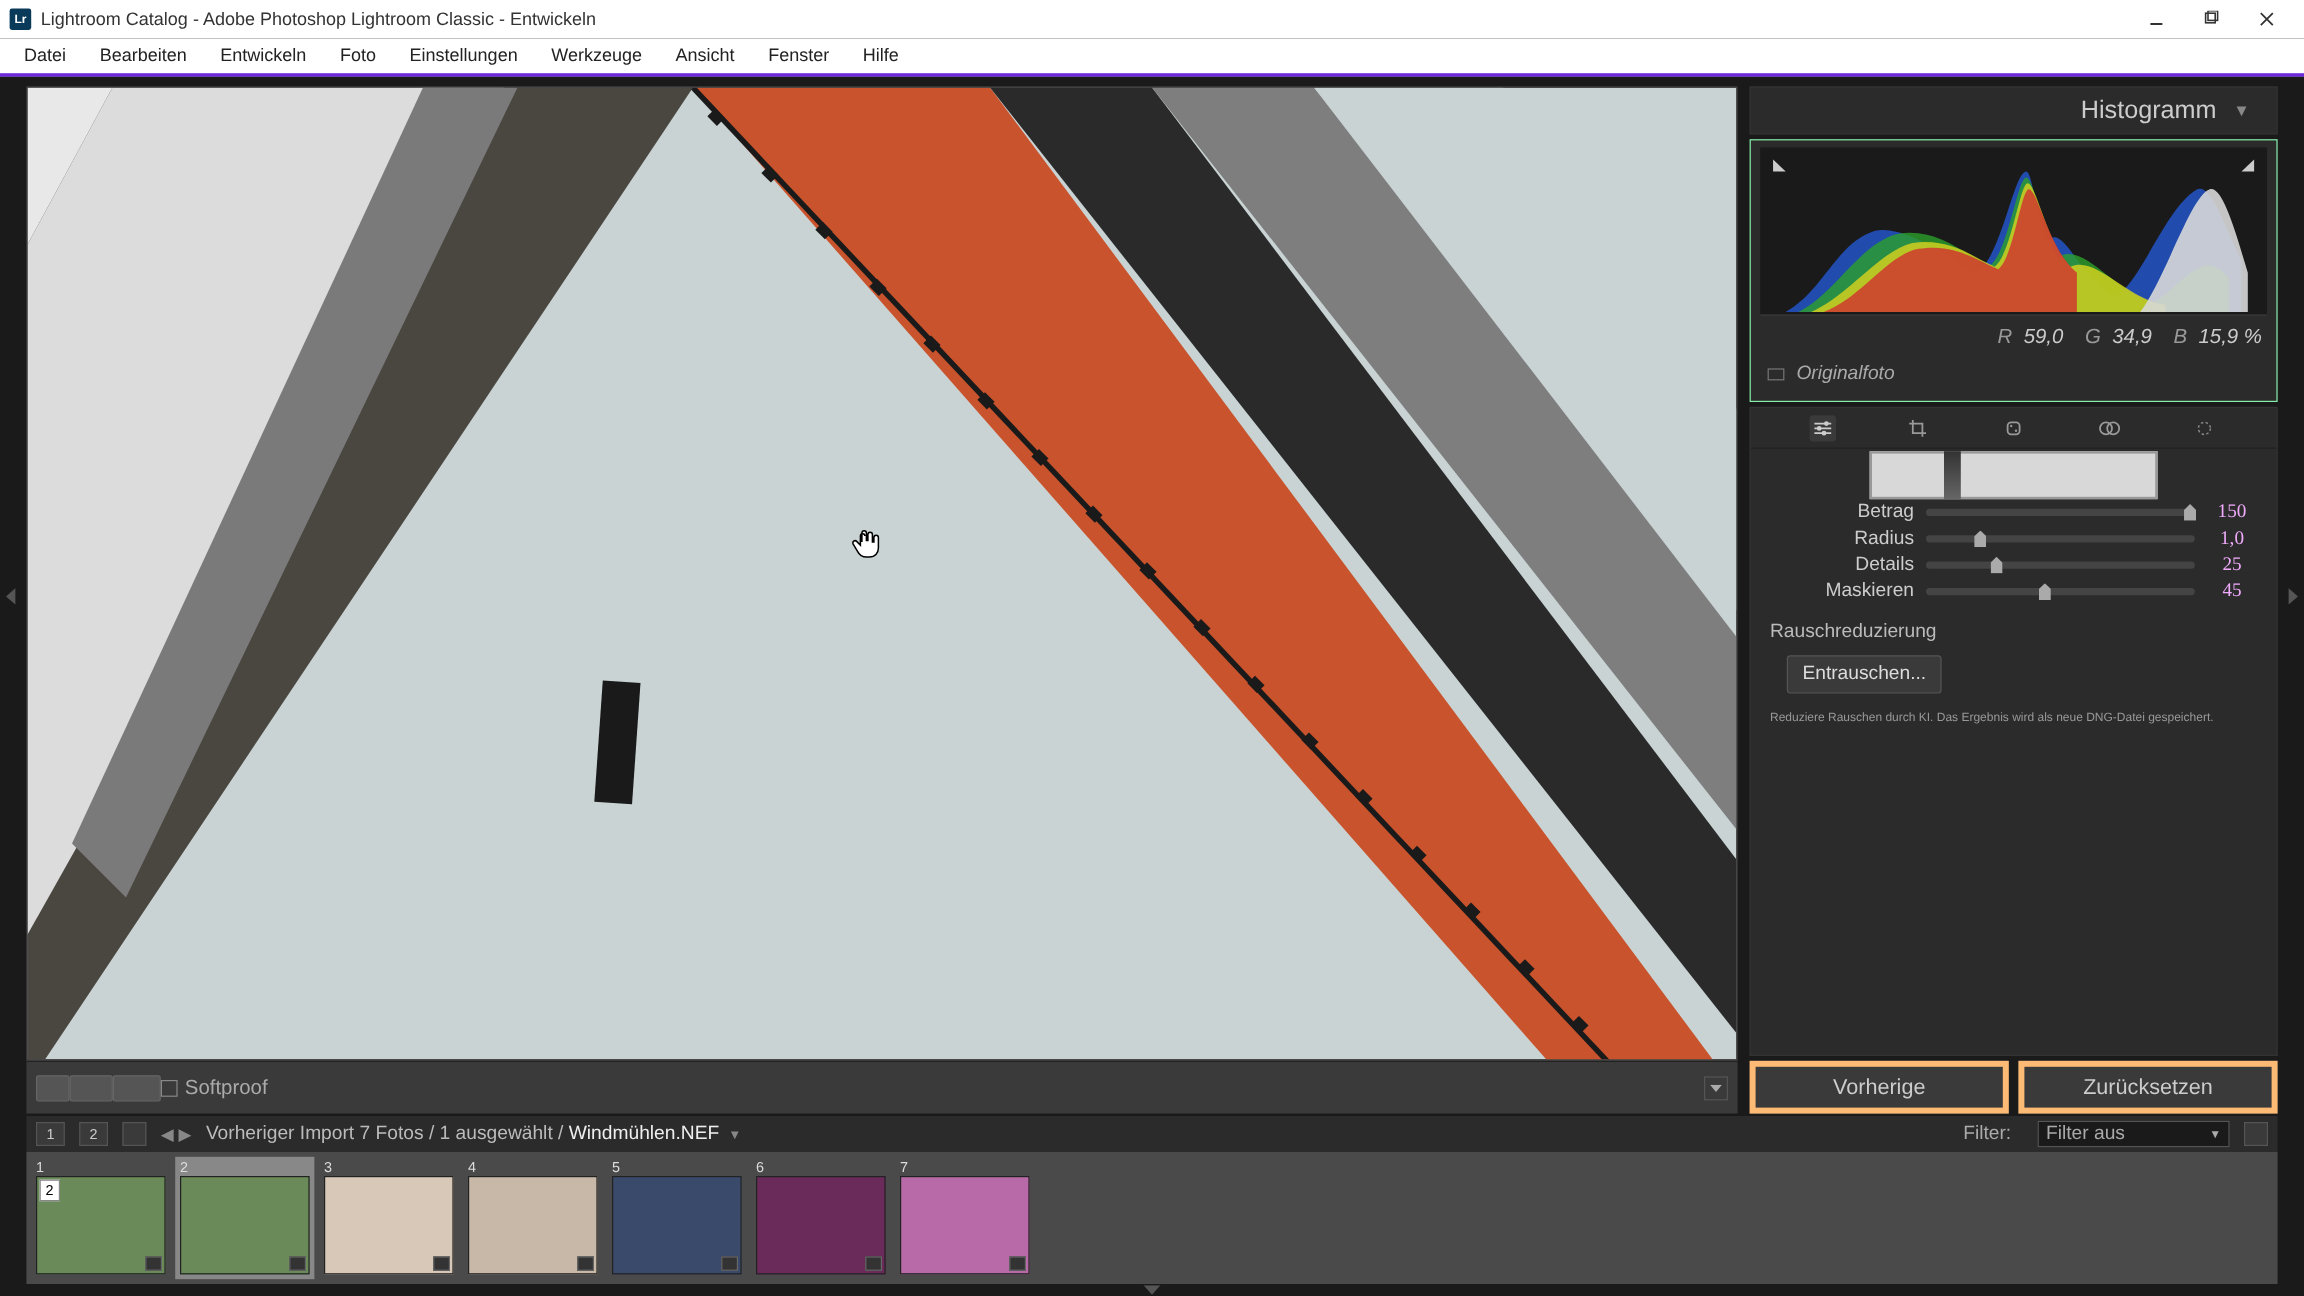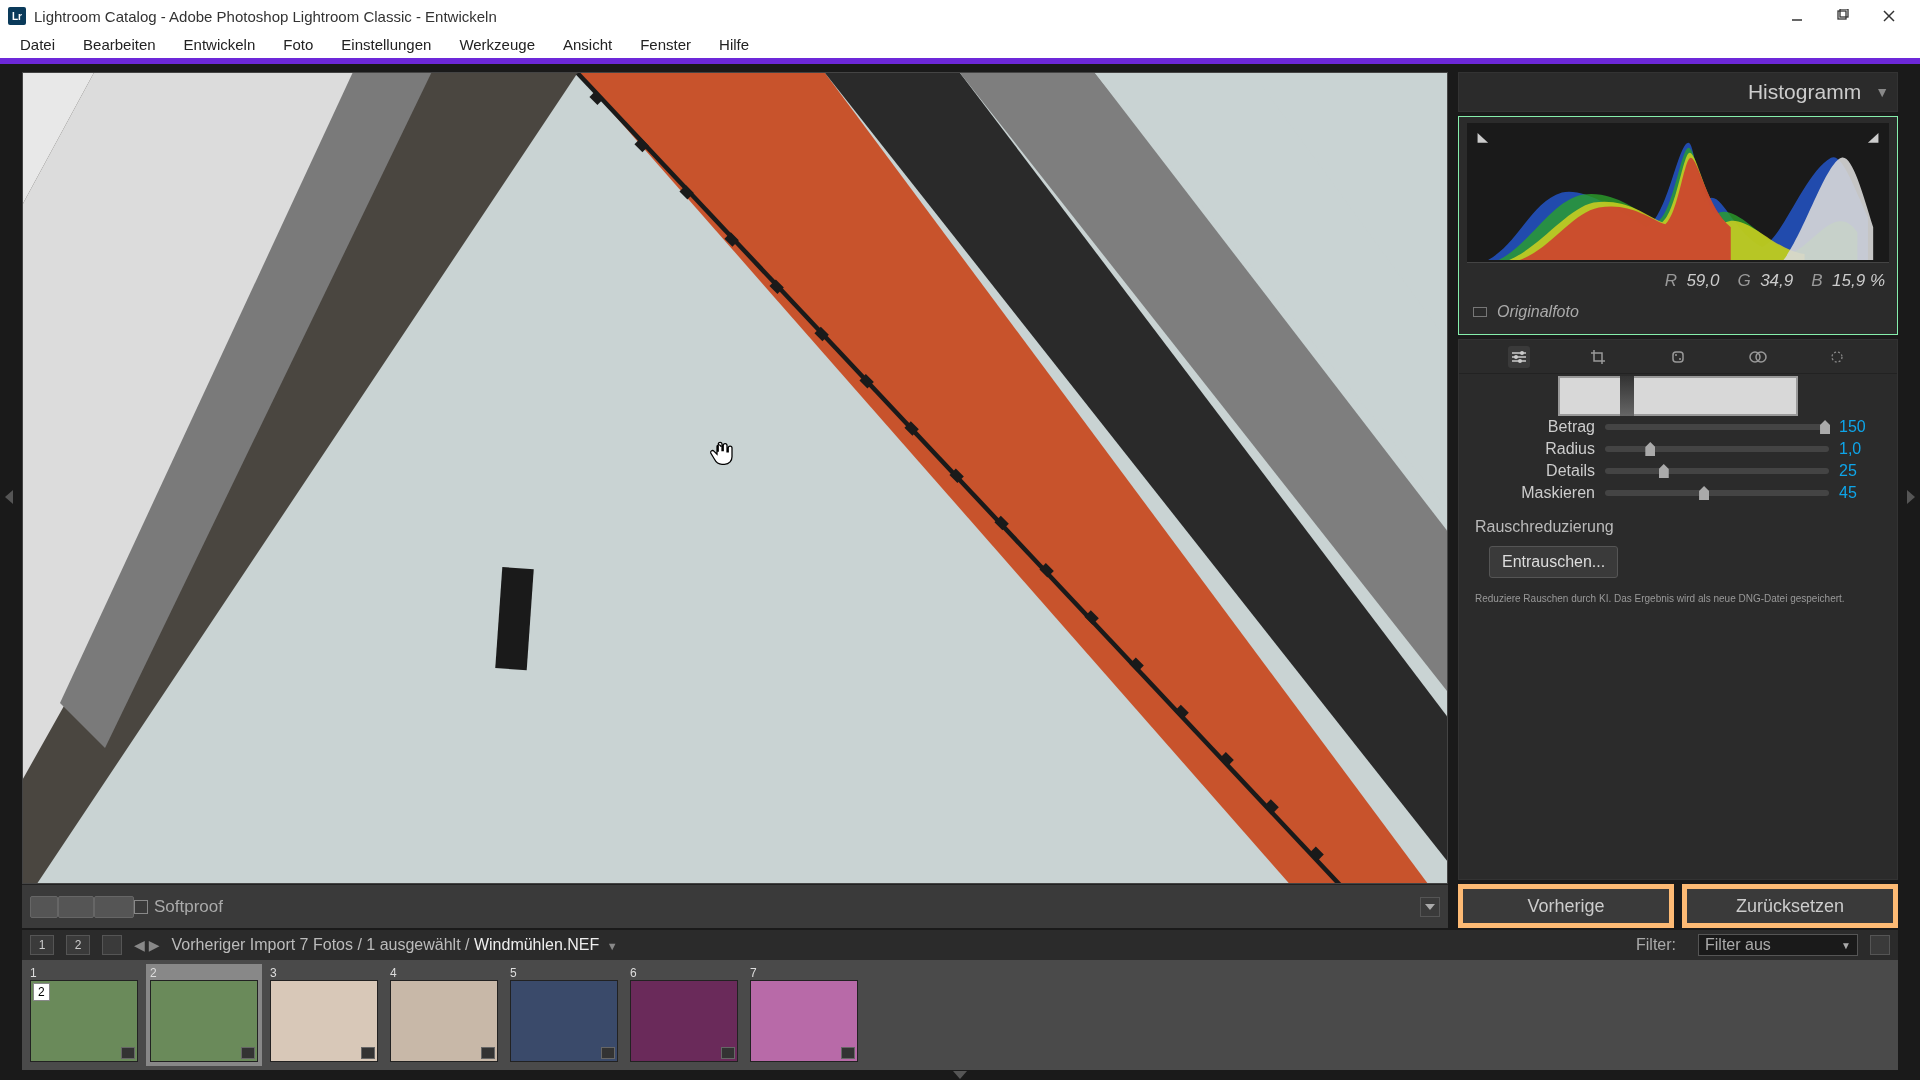--- a/index.html
+++ b/index.html
@@ -6,21 +6,21 @@
 body { background: #000; color: #ccc; width: 1920px; height: 1080px; overflow: hidden; user-select: none; }
 
 
 .titlebar { height: 32px; background: #fff; display: flex; align-items: center; padding: 12px 8px; color: #333; }
 .titlebar .app-icon { width: 18px; height: 18px; background: #0a3a5a; border-radius: 2px; margin-right: 8px; display:flex; align-items:center; justify-content:center; color:#fff; font-size:10px; font-weight:bold;}
 .titlebar .title { font-size: 15px; flex: 1; }
 .titlebar .win-btn { width: 46px; height: 32px; display: flex; align-items: center; justify-content: center; font-size: 14px; color:#333;}
 .titlebar .win-btn svg { width:14px; height:14px; }
 
 
-.menubar { height: 32px; background: #fff; display: flex; padding: 0 6px; border-bottom: 6px solid #6d28d9; }
+.menubar { height: 32px; background: #fff; display: flex; align-items: center; padding: 0 6px; border-bottom: 3px solid #6d28d9; }
 .menubar .menu-item { padding: 4px 14px; font-size: 15px; color: #222; }
 
 
 .workspace { background: #1a1a1a; height: calc(1080px - 64px); display: flex; flex-direction: column; padding: 2px 22px 0 22px; }
 
 
 .content-row { display: flex; flex: 1; min-height: 0; gap: 10px; position:relative;}
 .side-handle{position:absolute; top:50%; width:10px; height:36px; transform:translateY(-50%); display:flex; align-items:center; justify-content:center; z-index:5;}
 .side-handle.left{left:-18px;}
 .side-handle.right{right:-18px;}
@@ -36,21 +36,21 @@
 .image-toolbar { height: 44px; background: #3a3a3a; display: flex; align-items: center; padding: 0 8px; border-top:1px solid #222;}
 .image-toolbar .tool-chip { width: 28px; height: 22px; background: #555; border:1px solid #666; border-radius:2px; }
 .image-toolbar .checkbox { width: 14px; height: 14px; border: 1px solid #888; display:inline-block; margin-right:6px; }
 .image-toolbar .softproof { font-size: 17px; color: #aaa; display:flex; align-items:center;}
 .image-toolbar .spacer{flex:1;}
 .image-toolbar .dropdown-caret{width:20px; height:20px; border:1px solid #555; display:flex; align-items:center; justify-content:center;}
 
 
 .right-panel { width: 440px; display: flex; flex-direction: column; gap: 4px; margin-top:6px;}
 
-.histogram-header { background: #2b2b2b; height: 40px; display: flex; align-items: center; justify-content: flex-end; padding: 0 8px; font-size: 21px; color: #ccc; border:1px solid #333;}
+.histogram-header { background: #2b2b2b; height: 40px; display: flex; align-items: center; justify-content: flex-end; padding: 0 22px; font-size: 21px; color: #ccc; border:1px solid #333;}
 .histogram-header .caret { margin-left: 14px; font-size: 14px; color:#888;}
 
 .histogram-panel { background: #2b2b2b; border: 1px solid #86efac; padding: 6px 8px 9px 8px; font-style: italic; }
 .histogram-box { background: #1a1a1a; height: 140px; position: relative; border-bottom: 1px solid #444; }
 .histogram-box svg{width:100%; height:100%;}
 .histogram-values { display: flex; justify-content: flex-end; gap: 18px; padding: 8px 4px 4px 4px; font-size: 17px; color: #ccc; }
 .histogram-values span.lab{color:#999;}
 .original-row{padding:8px 6px 4px 6px; display:flex; align-items:center; gap:10px; font-size:16px; color:#aaa;}
 .original-row .sq{width:14px; height:10px; border:1px solid #777;}
 
@@ -59,21 +59,21 @@
 .tool-row .ticon{width:22px; height:22px; display:flex; align-items:center; justify-content:center; color:#aaa;}
 .tool-row .ticon.active{background:#3a3a3a; border-radius:3px;}
 .detail-preview{height:40px; margin:2px auto 0 auto; width:240px; border:2px solid #999; background:#d8d8d8; position:relative;}
 .detail-preview::after{content:''; position:absolute; left:60px; top:-2px; bottom:-2px; width:14px; background:linear-gradient(#333,#666);}
 
 .section-title{text-align:center; font-size:17px; color:#ccc; margin-top:20px;}
 .slider-row{display:flex; align-items:center; gap:10px; padding:2px 16px; font-size:16px;}
 .slider-row .label{width:120px; text-align:right; color:#ccc;}
 .slider-row .track{flex:1; height:6px; background:#444; border-radius:3px; position:relative;}
 .slider-row .thumb{position:absolute; top:-4px; width:10px; height:14px; background:#aaa; clip-path: polygon(50% 0, 100% 35%, 100% 100%, 0 100%, 0 35%);}
-.slider-row .value{width:42px; text-align:left; color:#0ea5e9;}
+.slider-row .value{width:42px; text-align:center; color:#f0abfc;font-family:Liberation Serif, serif;}
 
 .noise-section{padding:14px 16px 8px 16px; font-size:16px; color:#aaa;}
 .noise-section .nr-title{color:#bbb; margin-bottom:10px;}
 .denoise-btn{display:inline-block; padding:6px 12px; background:#3a3a3a; border:1px solid #555; border-radius:3px; margin-left:14px; color:#ddd;}
 .noise-desc{margin-top:14px; line-height:1.35; color:#999; font-size:10px;}
 
 .bottom-buttons{display:flex; gap:8px;}
 .bottom-buttons .btn{flex:1; height:44px; background:#3a3a3a; border:5px solid #fdba74; display:flex; align-items:center; justify-content:center; font-size:18px; color:#ccc;}
 
 

